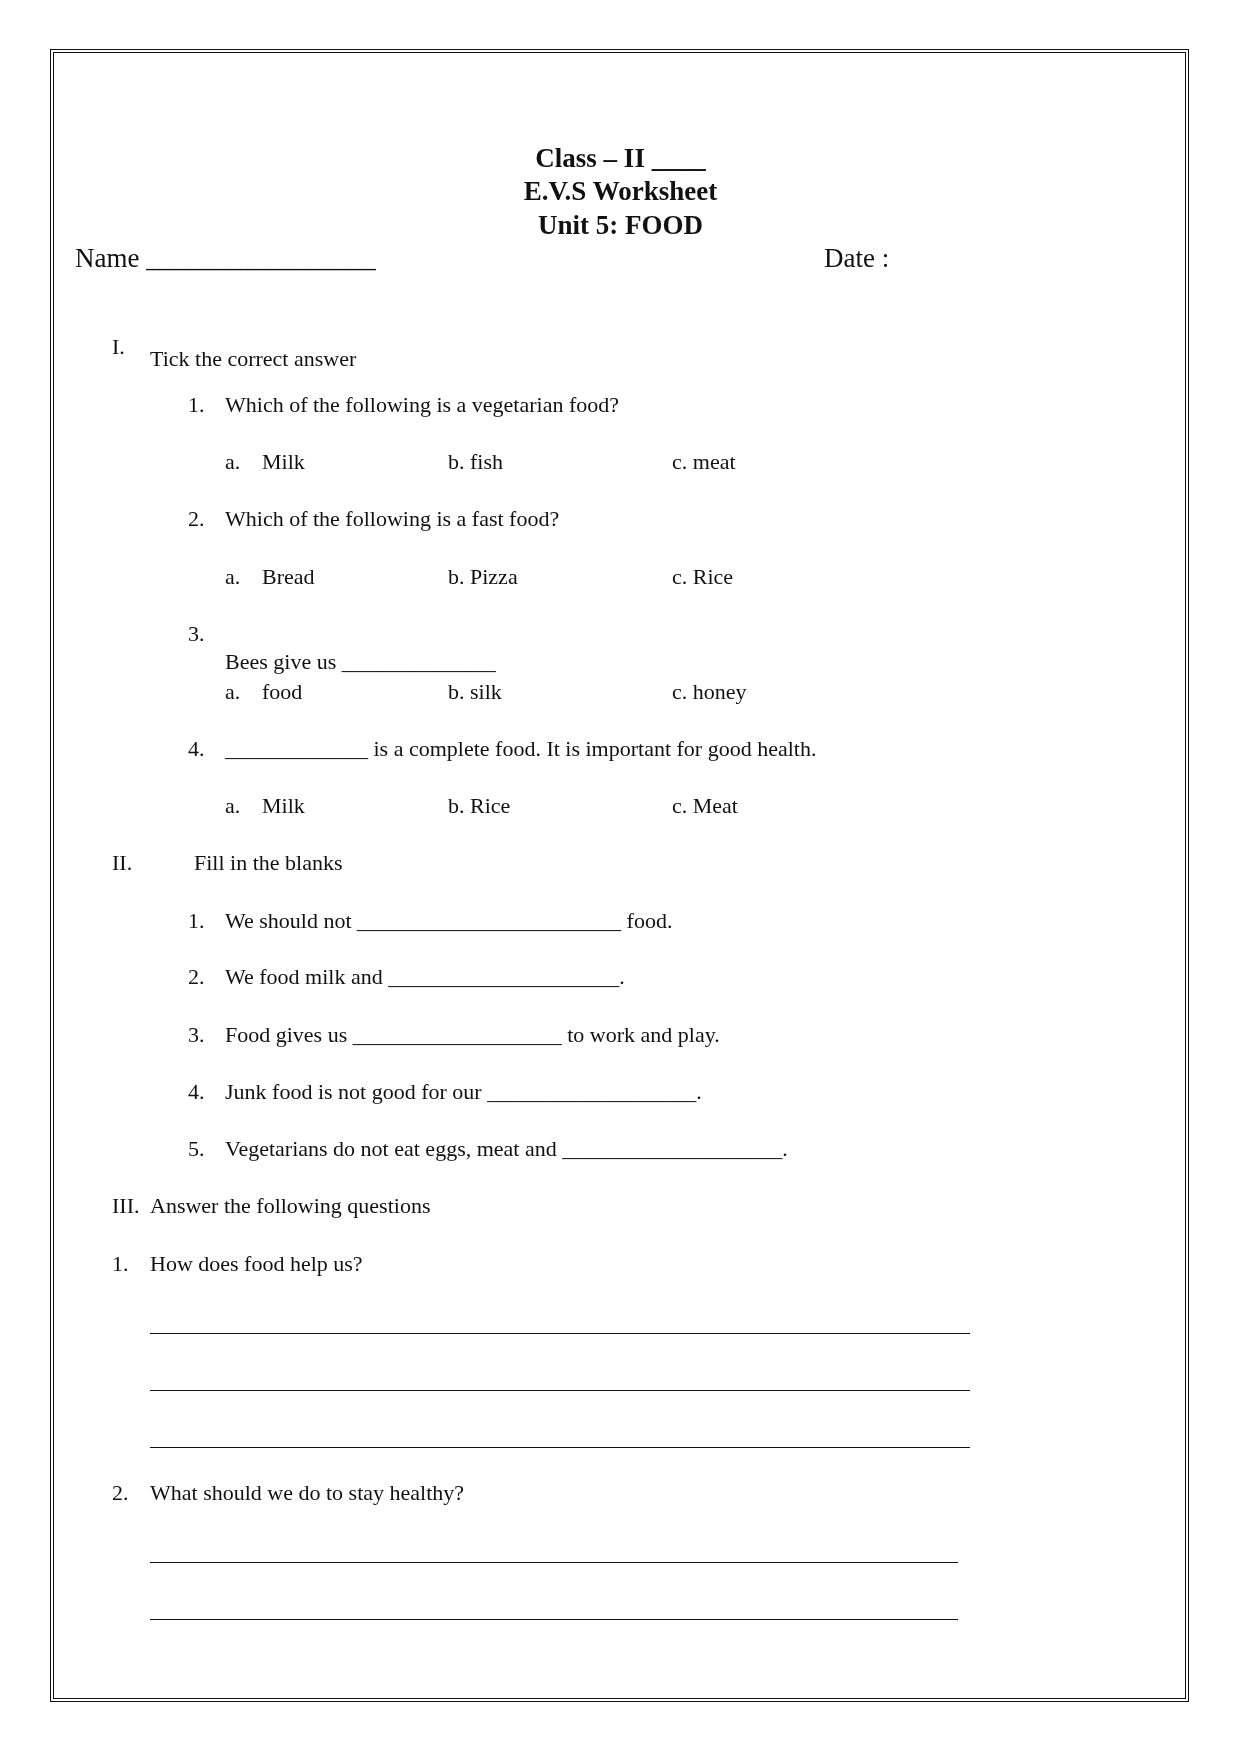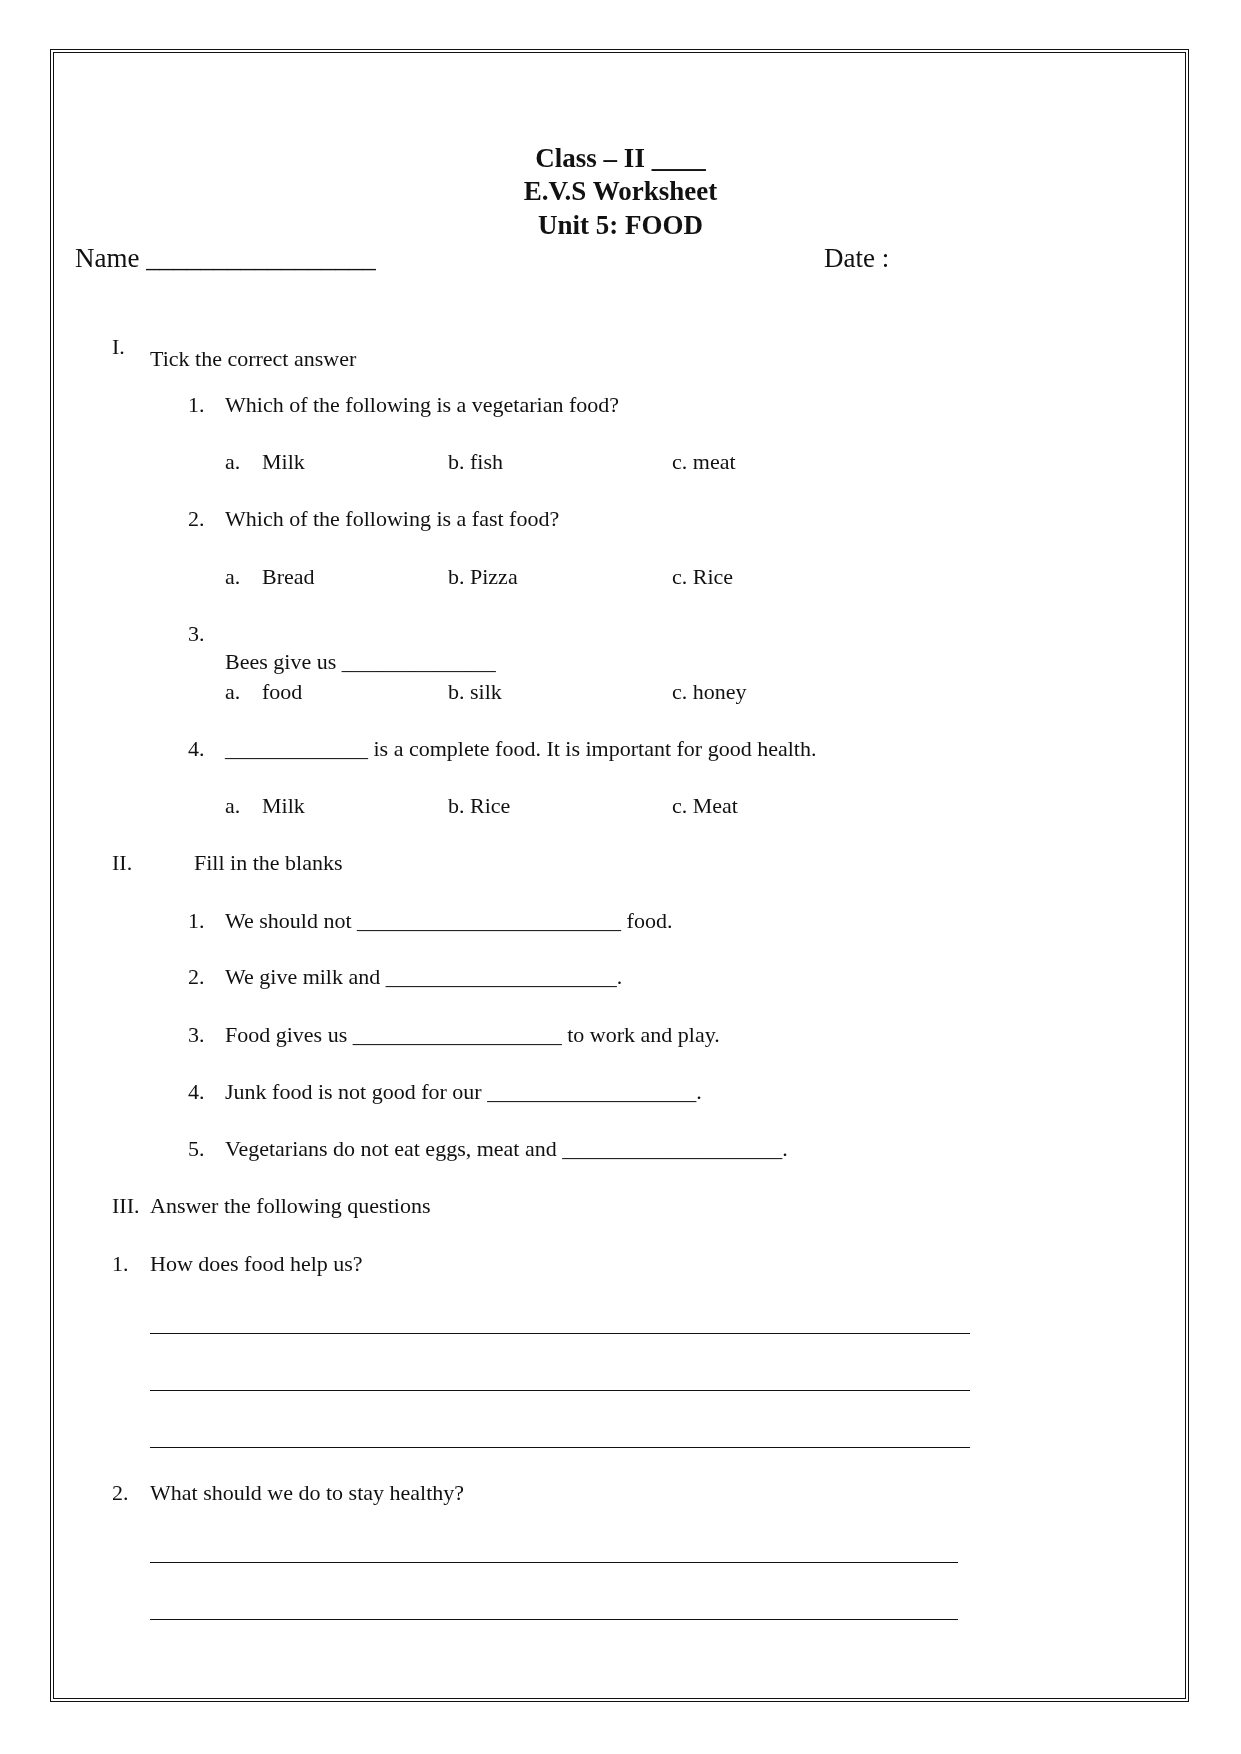--- a/index.html
+++ b/index.html
@@ -57,21 +57,21 @@
 <div class="abs txt" style="left:262px;top:793px;">Milk</div>
 <div class="abs txt" style="left:448px;top:793px;">b. Rice</div>
 <div class="abs txt" style="left:672px;top:793px;">c. Meat</div>
 
 <div class="abs txt" style="left:112px;top:850px;">II.</div>
 <div class="abs txt" style="left:150px;top:850px;margin-left:44px;">Fill in the blanks</div>
 
 <div class="abs num" style="left:188px;top:908px;">1.</div>
 <div class="abs txt" style="left:225px;top:908px;">We should not ________________________ food.</div>
 <div class="abs num" style="left:188px;top:964px;">2.</div>
-<div class="abs txt" style="left:225px;top:964px;">We give milk and _____________________.</div>
+<div class="abs txt" style="left:225px;top:964px;">We food milk and _____________________.</div>
 <div class="abs num" style="left:188px;top:1022px;">3.</div>
 <div class="abs txt" style="left:225px;top:1022px;">Food gives us ___________________ to work and play.</div>
 <div class="abs num" style="left:188px;top:1079px;">4.</div>
 <div class="abs txt" style="left:225px;top:1079px;">Junk food is not good for our ___________________.</div>
 <div class="abs num" style="left:188px;top:1136px;">5.</div>
 <div class="abs txt" style="left:225px;top:1136px;">Vegetarians do not eat eggs, meat and ____________________.</div>
 
 <div class="abs txt" style="left:112px;top:1193px;">III.</div>
 <div class="abs txt" style="left:150px;top:1193px;">Answer the following questions</div>
 

